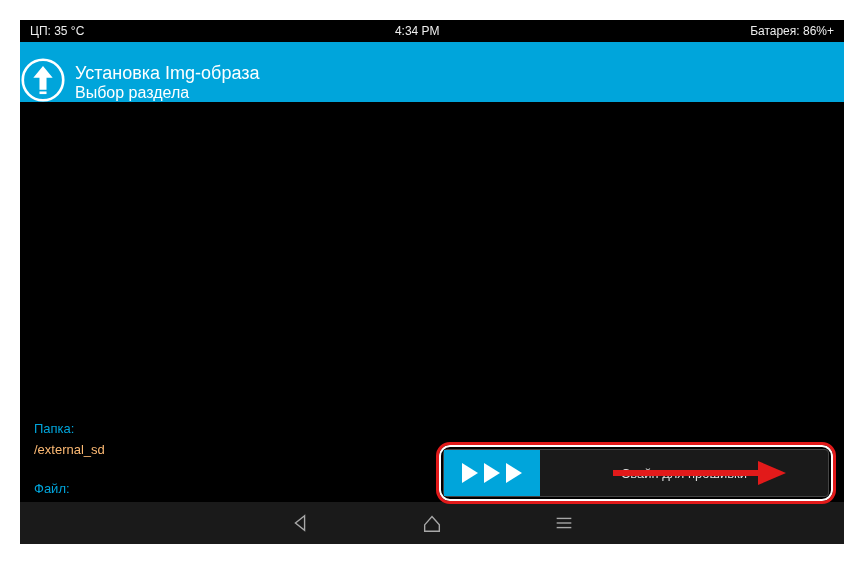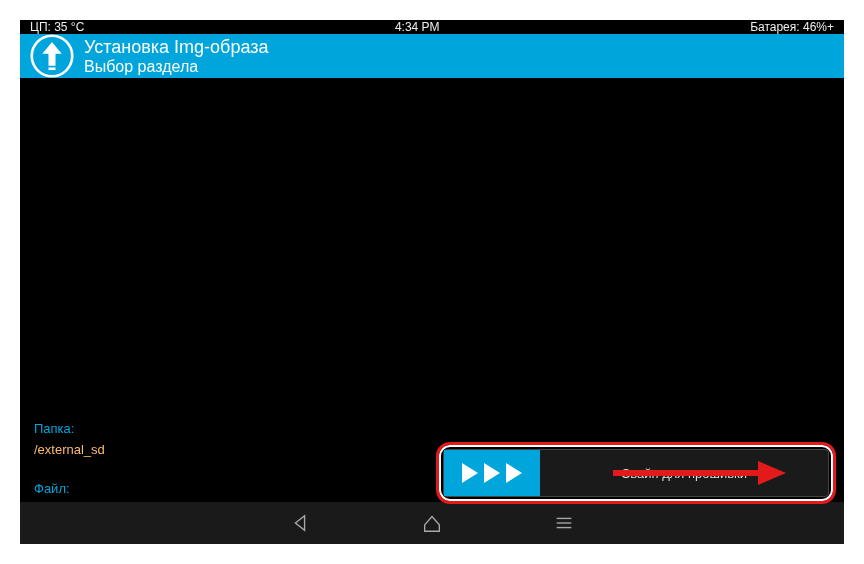--- a/index.html
+++ b/index.html
@@ -1,20 +1,20 @@
 <!DOCTYPE html>
 <html><head>
 <meta charset="utf-8">
 <style>
 * { margin: 0; padding: 0; box-sizing: border-box; }
 body { background: #363636; width: 864px; height: 564px; font-family: sans-serif; overflow: hidden; }
 .outer { background: #fff; width: 864px; height: 564px; padding: 20px 20px 18px 20px; }
 .screen { background: #000; width: 824px; height: 524px; display: flex; flex-direction: column; }
-.status-bar { background: #000; height: 14px; display: flex; justify-content: space-between; align-items: center; padding: 0 10px; color: #eee; font-size: 12px; }
-.header { background: #00a5db; height: 44px; display: flex; align-items: center; padding: 0 10px; }
+.status-bar { background: #000; height: 22px; display: flex; justify-content: space-between; align-items: center; padding: 0 10px; color: #eee; font-size: 12px; }
+.header { background: #00a5db; height: 60px; display: flex; align-items: flex-end; padding: 0 1px; }
 .logo { width: 44px; height: 44px; margin-right: 10px; }
 .header-text h1 { color: #fff; font-size: 18px; font-weight: 400; }
 .header-text p { color: #fff; font-size: 16px; }
 .content { flex: 1; display: flex; padding-top: 140px; align-items: flex-end; }
 .left-panel { width: 420px; padding-left: 14px; color: #eee; }
 .left-panel .lbl { color: #00a5db; font-size: 13px; margin-bottom: 6px; }
 .left-panel .val { color: #fdba74; font-size: 13px; margin-bottom: 24px; }
 .right-panel { flex: 1; position: relative; padding-right: 8px; }
 .right-panel .lbl { color: #00a5db; font-size: 13px; margin-bottom: 10px; padding-left: 8px; }
 .radio-list { border-top: 1px solid #333; position: relative; }
@@ -33,21 +33,21 @@
 </style>
 </head>
 <body>
 
 <div class="outer">
 <div class="screen">
 
   <div class="status-bar">
     <span>ЦП: 35 °C</span>
     <span>4:34 PM</span>
-    <span>Батарея: 46%+</span>
+    <span>Батарея: 86%+</span>
   </div>
 
   <div class="header">
     <svg class="logo" viewBox="0 0 100 100">
       <circle cx="50" cy="50" r="46" fill="none" stroke="#fff" stroke-width="6"></circle>
       <path d="M50 18 L72 45 L58 45 L58 72 L42 72 L42 45 L28 45 Z" fill="#fff"></path>
       <rect x="42" y="76" width="16" height="6" fill="#fff"></rect>
     </svg>
     <div class="header-text">
       <h1>Установка Img-образа</h1>

